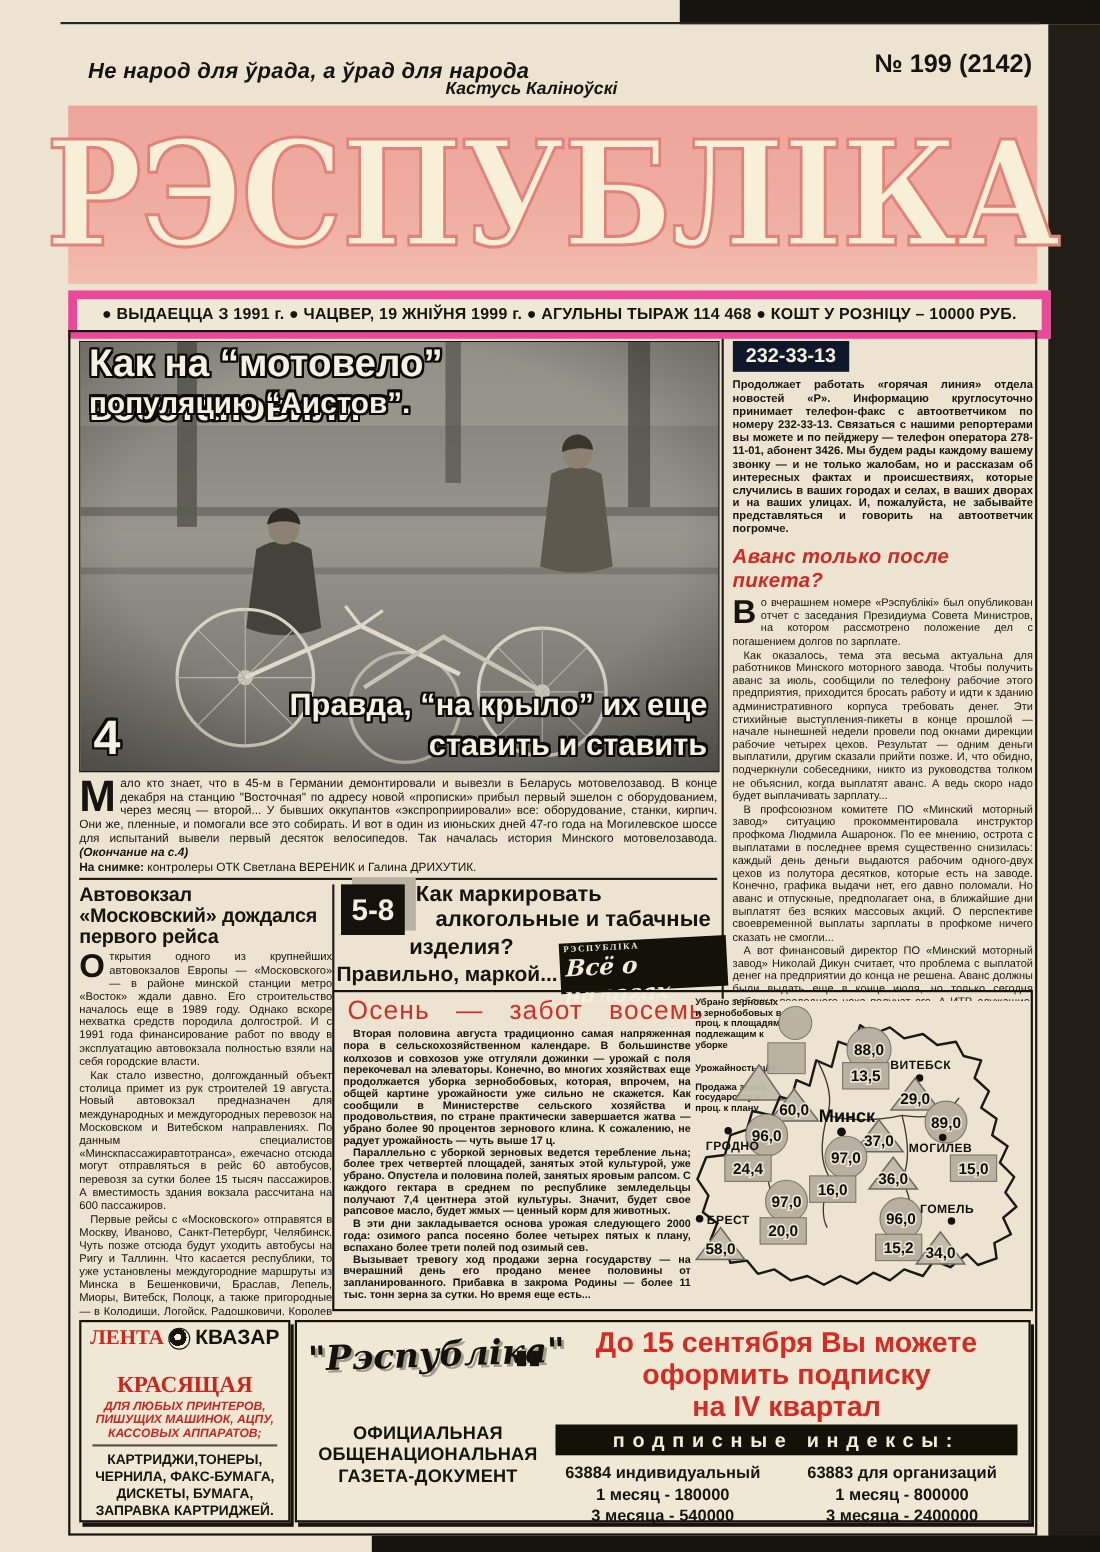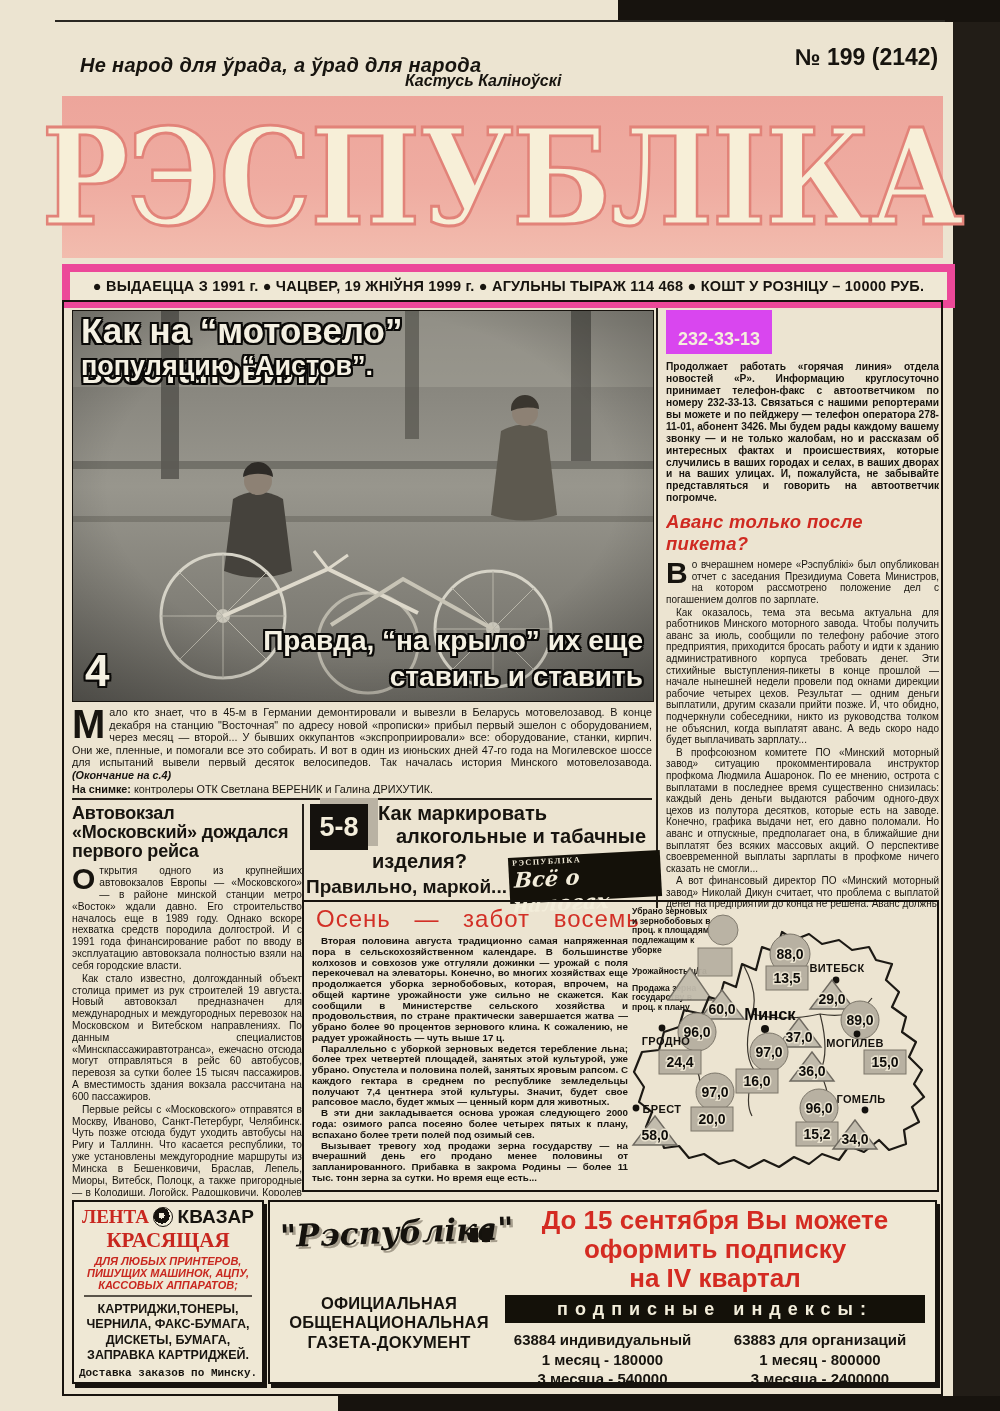--- a/index.html
+++ b/index.html
@@ -26,22 +26,22 @@
   .outl{color:#f4f0e2;font-weight:700;line-height:1.15;
     text-shadow:-2px 0 0 #0b0a08,2px 0 0 #0b0a08,0 -2px 0 #0b0a08,0 2px 0 #0b0a08,
       -2px -2px 0 #0b0a08,2px 2px 0 #0b0a08,-2px 2px 0 #0b0a08,2px -2px 0 #0b0a08}
   
   .cap{font-size:10.8px;line-height:1.16}
   .dc{float:left;font-weight:700;font-size:36px;line-height:.8;padding:2px 4px 0 0}
   .col{font-size:10.2px;line-height:1.16}
   .col p{margin:0 0 1px 0;text-indent:10px}
   .col p.np{text-indent:0}
   .hl-red{color:#cf2a22;font-style:italic;font-weight:800}
-  .badge{display:inline-block;background:#d946ef;color:#f5efdc;font:700 18px "Liberation Sans",sans-serif;
-         padding:19px 12px 4px 12px}
+  .badge{display:inline-block;background:#0f172a;color:#f5efdc;font:700 18px "Liberation Sans",sans-serif;
+         padding:3px 12px 4px 12px}
   .bus-h{font:800 18px "Liberation Sans",sans-serif;line-height:1.06;letter-spacing:-.2px}
   
   .osen{border:2px solid #17130e}
   .osen-h{color:#d22f26;font-weight:400;font-size:24px;word-spacing:16px;letter-spacing:1px}
   .osen-t{font-size:9.8px;line-height:1.1;font-weight:700}
   .osen-t p{margin:0;text-indent:9px}
   .legend{font:700 8.6px "Liberation Sans",sans-serif;line-height:1.12}
   .legend p{margin:0 0 7px 0}
   .mv{font:700 14px "Liberation Sans",sans-serif;fill:#0f0d0a;paint-order:stroke;
       stroke:#e9e2cf;stroke-width:3px;text-anchor:middle}
@@ -281,21 +281,21 @@
     </svg>
   </div>
 
   <div class="abs adbox ohid" style="left:8px;top:898px;width:188px;height:180px;text-align:center">
     <div style="display:flex;align-items:center;justify-content:space-between;padding:4px 8px 0 8px">
       <span class="kv-red" style="font-size:19px">ЛЕНТА</span>
       <span style="width:18px;height:18px;border-radius:50%;
             background:radial-gradient(circle at 42% 42%, #f3edda 0 3px, #17130e 3px 8px, #f3edda 8px);display:inline-block;border:1px solid #17130e"></span>
       <span style="font:800 19px 'Liberation Sans',sans-serif">КВАЗАР</span>
     </div>
-    <div class="kv-red" style="font-size:21px;margin-top:0">КРАСЯЩАЯ</div>
+    <div class="kv-red" style="font-size:21px;margin-top:18px">КРАСЯЩАЯ</div>
     <div class="kv-red" style="font:italic 700 11px 'Liberation Sans',sans-serif;margin:2px 10px 0 10px;border-bottom:2px solid #5a544a;padding-bottom:4px">ДЛЯ ЛЮБЫХ ПРИНТЕРОВ, ПИШУЩИХ МАШИНОК, АЦПУ, КАССОВЫХ АППАРАТОВ;</div>
     <div class="kv-items" style="margin:5px 4px 0 4px">КАРТРИДЖИ,ТОНЕРЫ, ЧЕРНИЛА, ФАКС-БУМАГА, ДИСКЕТЫ, БУМАГА, ЗАПРАВКА КАРТРИДЖЕЙ.</div>
     <div class="kv-mono" style="margin-top:4px">Доставка заказов по Минску.</div>
 
   </div>
 
   <div class="abs adbox" style="left:204px;top:898px;width:665px;height:180px">
     <div class="abs sub-logo" style="left:10px;top:12px;transform:rotate(-2deg)">"Рэспубліка"</div>
     <span class="abs" style="left:200px;top:26px;width:20px;height:14px;
           background:linear-gradient(90deg,#17130e 0 8px,transparent 8px 12px,#17130e 12px 20px)"></span>

